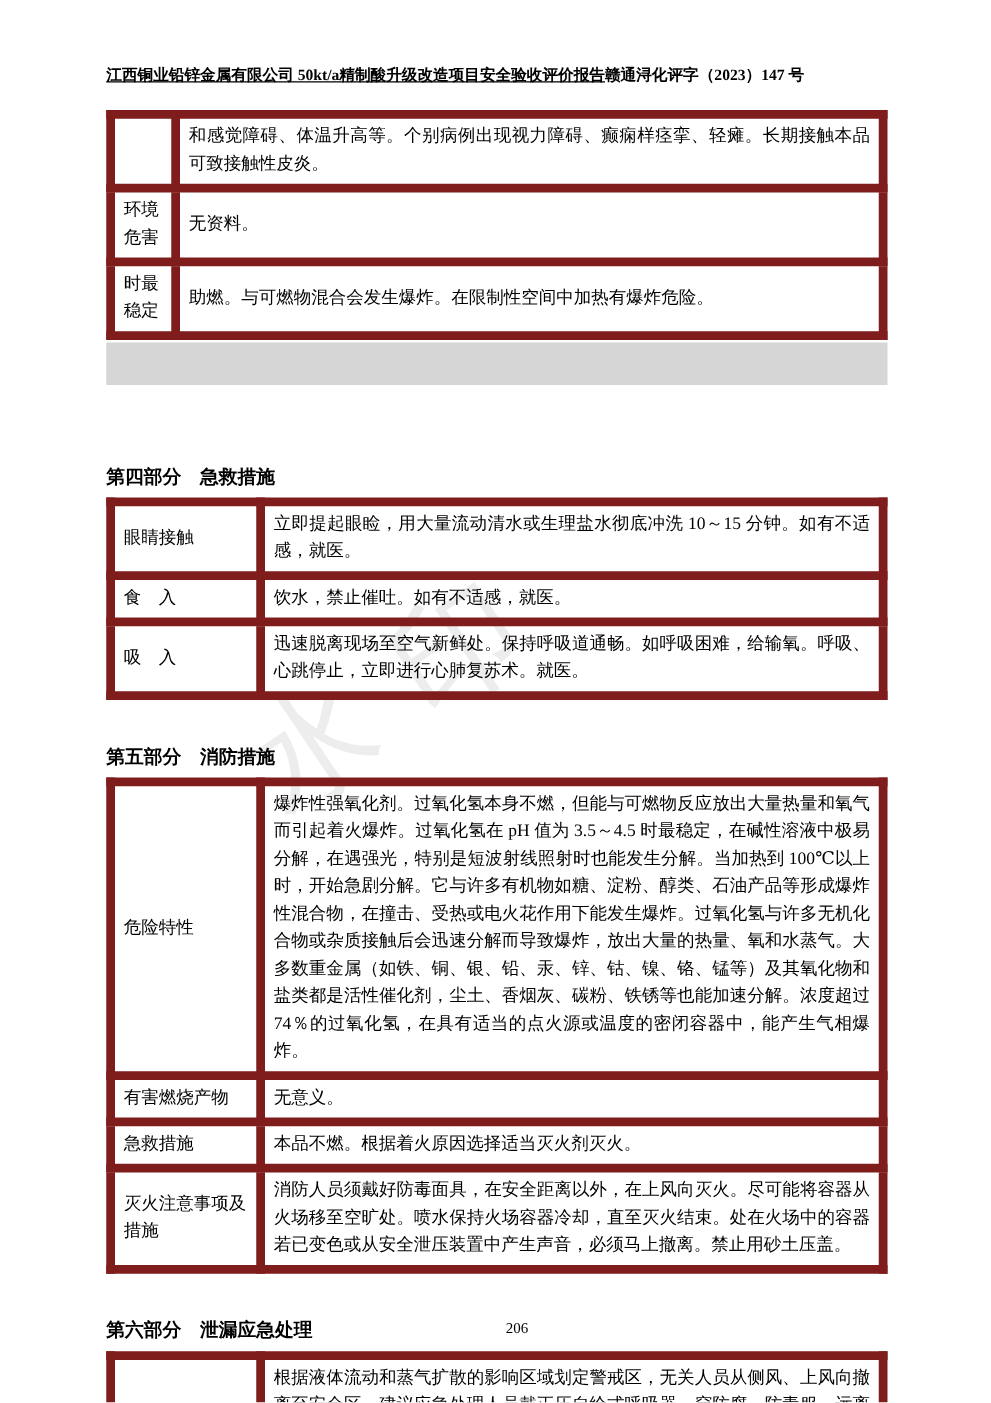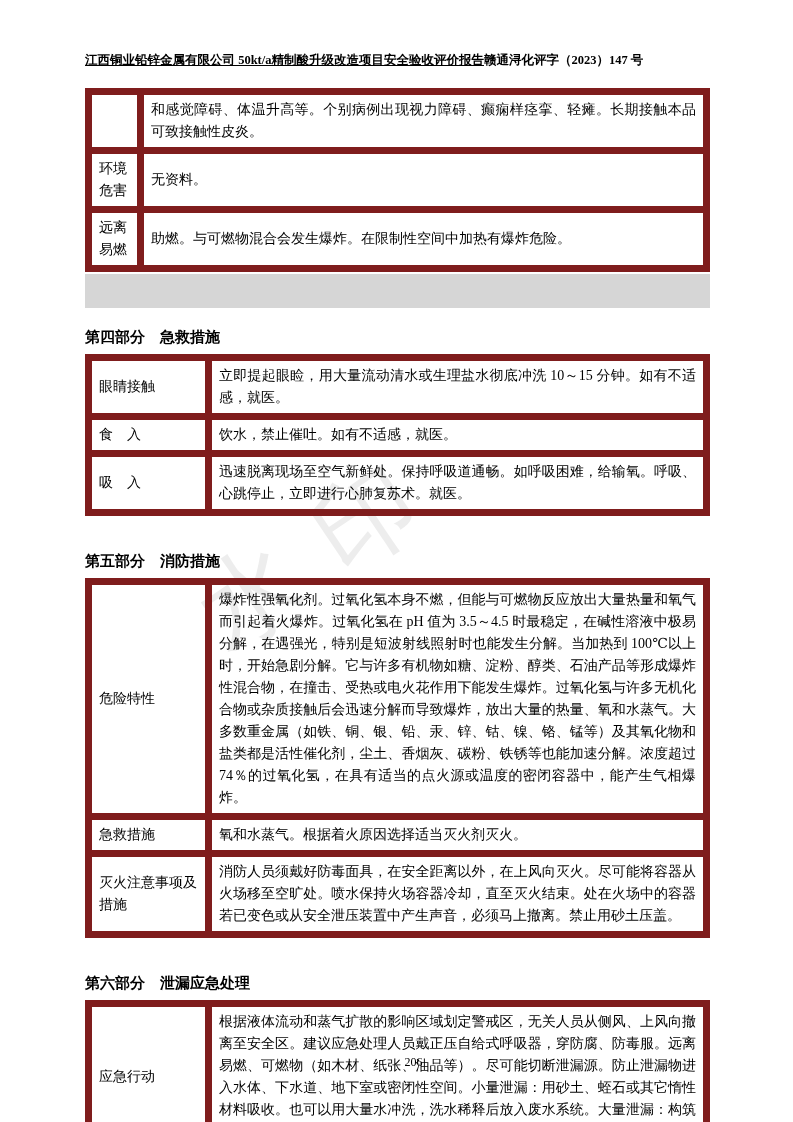--- a/index.html
+++ b/index.html
@@ -33,21 +33,21 @@
   }
   table.tbl td.lbl{text-align:left;font-family:Liberation Mono, monospace;}
   .tbl-top col.c1{width:52px;}
   .tbl-sec col.c1{width:120px;}
   .gray-block{
     width:625px;height:34px;background:#d6d6d6;margin-top:2px;
   }
   .sec-title{
     font-size:15px;font-weight:bold;margin:36px 0 7px 0;
   }
-  .sec-title.first{margin-top:20px;}
+  .sec-title.first{margin-top:64px;}
   
   .watermark{
     position:absolute;left:170px;top:430px;width:460px;
     transform:rotate(-34deg);
     font-size:100px;letter-spacing:40px;
     color:rgba(80,80,80,0.10);
     pointer-events:none;white-space:nowrap;
     font-family:"Liberation Serif",serif;
   }
   
@@ -78,21 +78,21 @@
       <tbody>
           <tr>
         <td class="lbl"></td>
         <td>和感觉障碍、体温升高等。个别病例出现视力障碍、癫痫样痉挛、轻瘫。长期接触本品可致接触性皮炎。</td>
       </tr>
       <tr>
         <td class="lbl">环境危害</td>
         <td>无资料。</td>
       </tr>
       <tr>
-        <td class="lbl">远离易燃</td>
+        <td class="lbl">时最稳定</td>
         <td>助燃。与可燃物混合会发生爆炸。在限制性空间中加热有爆炸危险。</td>
       </tr>
     </tbody>
       </table>
 
     <div class="gray-block"></div>
 
     <div class="sec-title first">第四部分　急救措施</div>
     <table class="tbl tbl-sec">
       <colgroup>
@@ -120,22 +120,26 @@
       <colgroup>
           <col class="c1">
           <col>
         </colgroup>
       <tbody>
           <tr>
         <td class="lbl">危险特性</td>
         <td>爆炸性强氧化剂。过氧化氢本身不燃，但能与可燃物反应放出大量热量和氧气而引起着火爆炸。过氧化氢在 pH 值为 3.5～4.5 时最稳定，在碱性溶液中极易分解，在遇强光，特别是短波射线照射时也能发生分解。当加热到 100℃以上时，开始急剧分解。它与许多有机物如糖、淀粉、醇类、石油产品等形成爆炸性混合物，在撞击、受热或电火花作用下能发生爆炸。过氧化氢与许多无机化合物或杂质接触后会迅速分解而导致爆炸，放出大量的热量、氧和水蒸气。大多数重金属（如铁、铜、银、铅、汞、锌、钴、镍、铬、锰等）及其氧化物和盐类都是活性催化剂，尘土、香烟灰、碳粉、铁锈等也能加速分解。浓度超过74％的过氧化氢，在具有适当的点火源或温度的密闭容器中，能产生气相爆炸。</td>
       </tr>
       <tr>
+        <td class="lbl">有害燃烧产物</td>
+        <td>无意义。</td>
+      </tr>
+      <tr>
         <td class="lbl">急救措施</td>
-        <td>氧和水蒸气。根据着火原因选择适当灭火剂灭火。</td>
+        <td>本品不燃。根据着火原因选择适当灭火剂灭火。</td>
       </tr>
       <tr>
         <td class="lbl">灭火注意事项及措施</td>
         <td>消防人员须戴好防毒面具，在安全距离以外，在上风向灭火。尽可能将容器从火场移至空旷处。喷水保持火场容器冷却，直至灭火结束。处在火场中的容器若已变色或从安全泄压装置中产生声音，必须马上撤离。禁止用砂土压盖。</td>
       </tr>
     </tbody>
       </table>
 
     <div class="sec-title">第六部分　泄漏应急处理</div>
     <table class="tbl tbl-sec">

